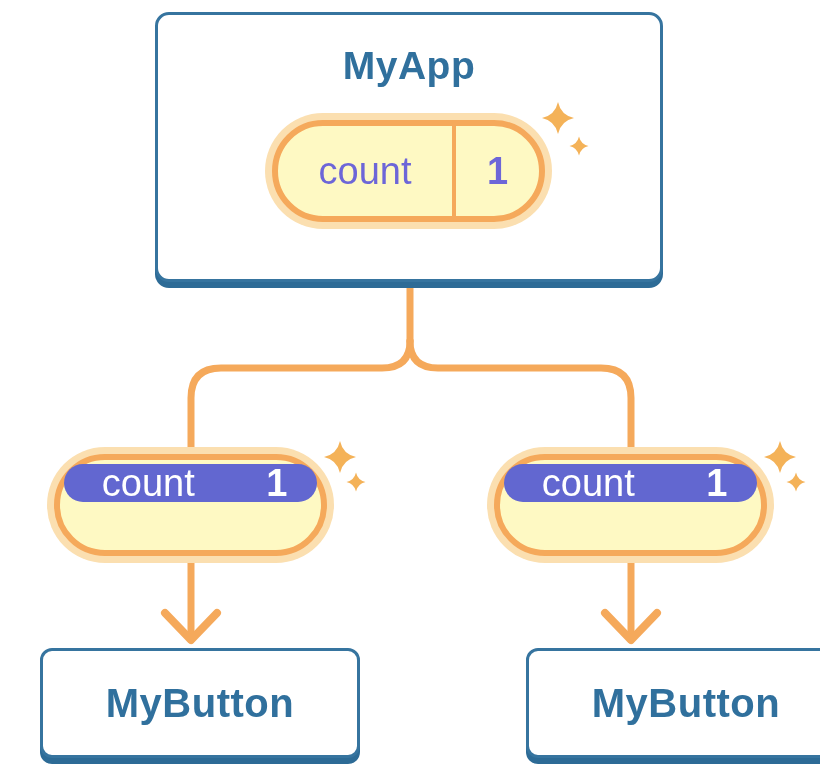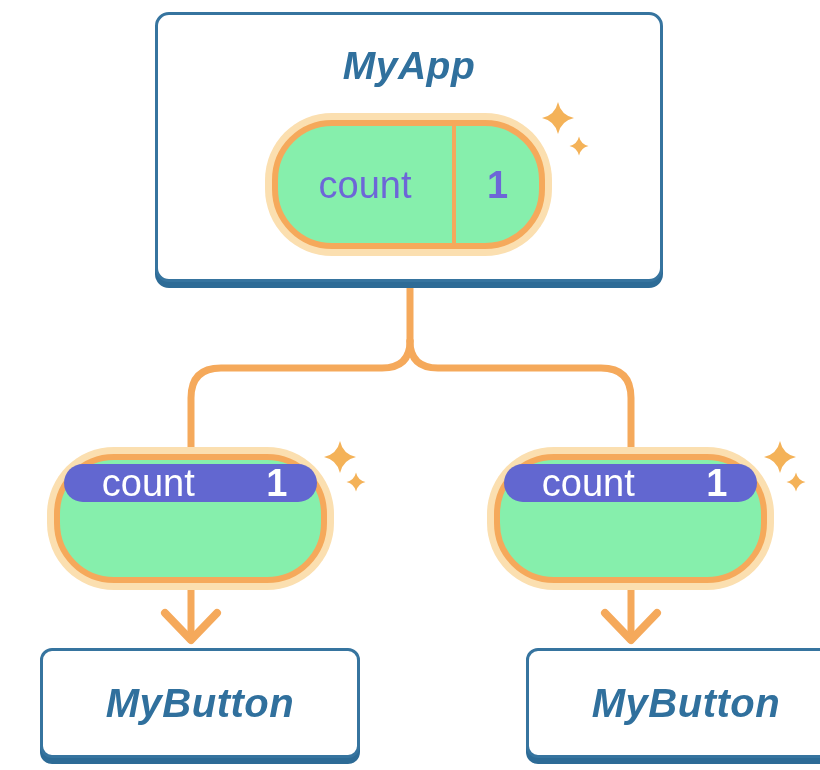--- a/index.html
+++ b/index.html
@@ -20,31 +20,31 @@
     box-shadow:0 6px 0 var(--card-shadow,#2D6B96);
   }
   .app-card   { left:155px; top:12px;  width:508px; height:270px; border-radius:14px; }
   .btn-card   { top:648px; width:320px; height:110px; border-radius:12px;
                 display:flex; align-items:center; justify-content:center;margin-left:32px; }
   .btn-card.l { left:8px; }
   .btn-card.r { left:494px; }
 
   .card-title {
     color:var(--title-blue,#30709D);
-    font-weight:bold; font-size:39px; line-height:1; letter-spacing:0.5px;font-style:italic;
+    font-weight:bold; font-size:39px; line-height:1; letter-spacing:0.5px;
   }
   .app-card .card-title {
     position:absolute; top:31px; left:0; width:100%; text-align:center;
   }
   .btn-card .card-title { font-size:40px; }
 
   .pill {
     position:absolute; z-index:2;
-    width:273px; height:129px;
-    background:#86efac;
+    width:273px; height:102px;
+    background:#fef9c3;
     border:6px solid var(--orange,#F5A95B);
     border-radius:60px;
     box-shadow:0 0 0 7px var(--orange-glow,#FBDFAE);
   }
   .pill .inner {
     display:flex; width:100%; height:100%; overflow:hidden;
   }
   .pill.light .inner { border-radius:52px; }
   .pill.solid .inner {
     margin:4px; width:auto; height:auto; flex:1;

